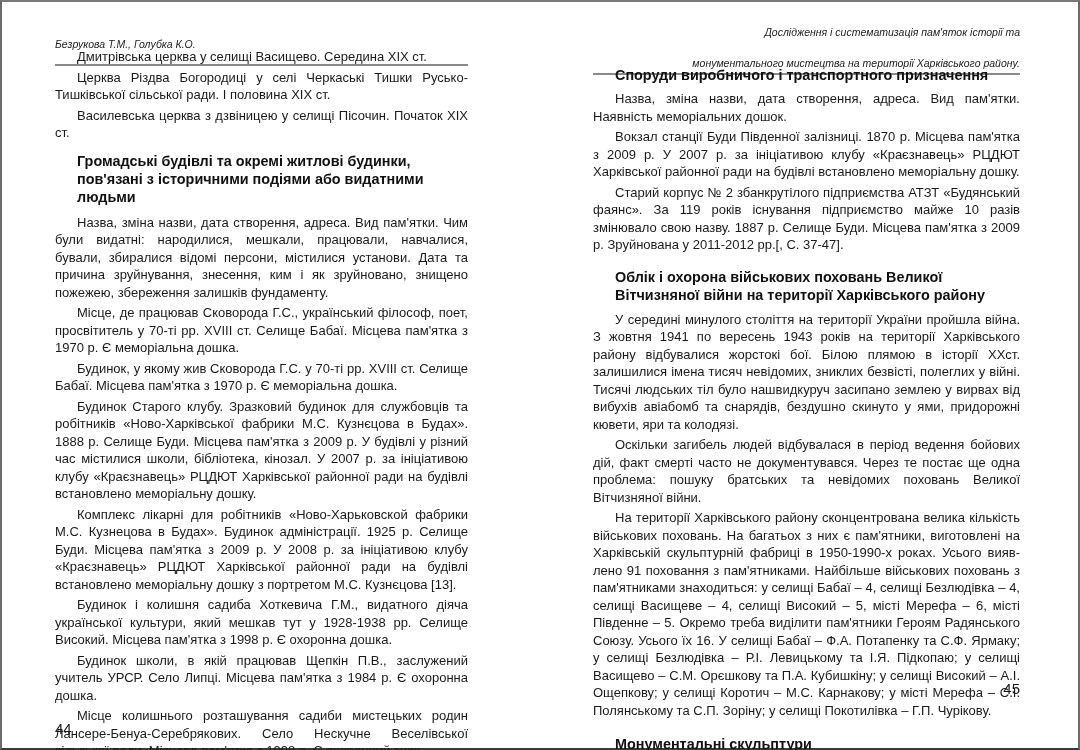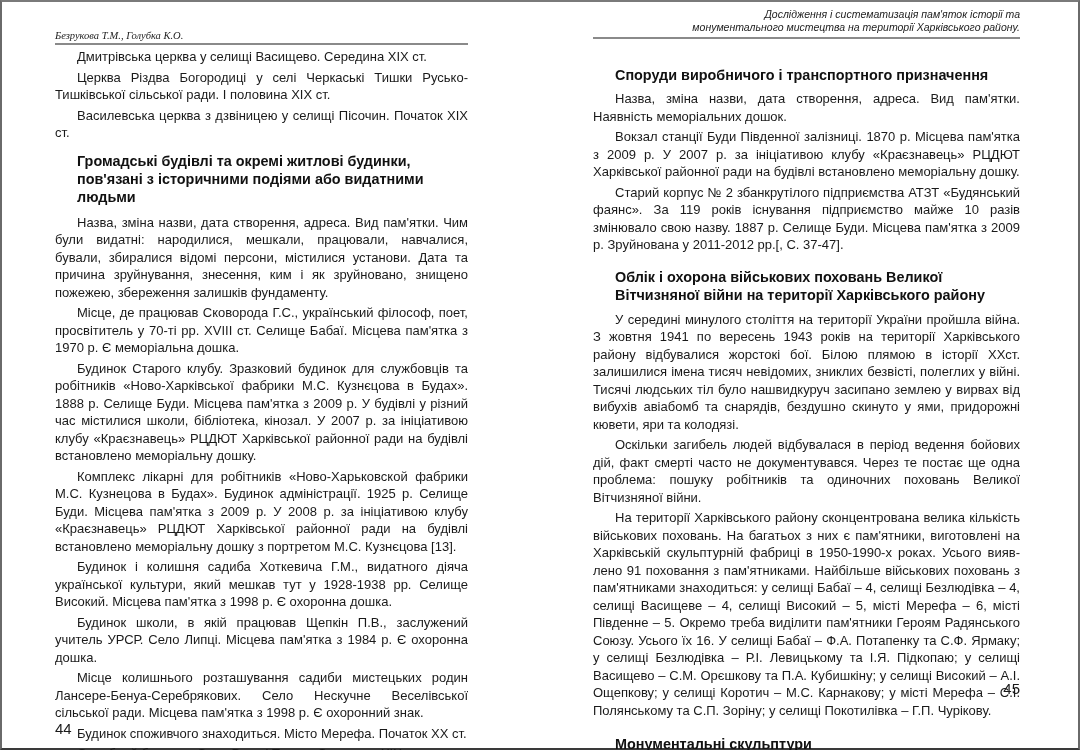--- a/index.html
+++ b/index.html
@@ -20,23 +20,23 @@
   }
   .page { position: absolute; top: 0; height: 746px; }
   .page.left { left: 53px; width: 413px; }
   .page.right { left: 591px; width: 427px; }
 
   .running-head {
     position: absolute; top: 0; left: 0; right: 0;
     font-style: italic; font-size: 10.5px; color: #222;
     border-bottom: 2px solid #8a8a8a;
   }
-  .left .running-head { top: 28px; padding-bottom: 2px; font-family: Liberation Serif, serif; }
+  .left .running-head { top: 36px; padding-bottom: 14px; }
   .right .running-head { top: 6px; text-align: right; line-height: 13px; padding-bottom: 3px; }
-  .right .running-head span { display: block; }
+  .right .running-head span { display: block; margin-top: 18px; }
 
   .body { position: absolute; left: 0; right: 0; }
   .left .body { top: 46px; }
   .right .body { top: 48px; }
 
   p {
     margin: 0; font-size: 13px; line-height: 17.5px;
     text-align: justify; text-indent: 22px;
     hyphens: manual;
   }
@@ -61,20 +61,21 @@
 
   <div class="page left">
     <div class="running-head">Безрукова Т.М., Голубка К.О.</div>
     <div class="body">
       <p>Дмитрівська церква у селищі Васищево. Середина XIX ст.</p>
       <p>Церква Різдва Богородиці у селі Черкаські Тишки Русько-Тишківської сільської ради. І половина XIX ст.</p>
       <p>Василевська церква з дзвіницею у селищі Пісочин. Початок XIX ст.</p>
       <h2>Громадські будівлі та окремі житлові будинки, пов'язані з історичними подіями або видатними людьми</h2>
       <p>Назва, зміна назви, дата створення, адреса. Вид пам'ятки. Чим були видатні: народилися, мешкали, працювали, навчалися, бували, збиралися відомі персони, містилися установи. Дата та причина зруй­нування, знесення, ким і як зруйновано, знищено пожежею, збереження залишків фундаменту.</p>
       <p>Місце, де працював Сковорода Г.С., український філософ, поет, просвітитель у 70-ті рр. XVIII ст. Селище Бабаї. Місцева пам'ятка з 1970 р. Є меморіальна дошка.</p>
+      <p>Будинок, у якому жив Сковорода Г.С. у 70-ті рр. XVIII ст. Селище Бабаї. Місцева пам'ятка з 1970 р. Є меморіальна дошка.</p>
       <p>Будинок Старого клубу. Зразковий будинок для службовців та робітників «Ново-Харківської фабрики М.С. Кузнєцова в Будах». 1888 р. Селище Буди. Місцева пам'ятка з 2009 р. У будівлі у різний час містилися школи, бібліотека, кінозал. У 2007 р. за ініціативою клубу «Краєзнавець» РЦДЮТ Харківської районної ради на будівлі встанов­лено меморіальну дошку.</p>
       <p>Комплекс лікарні для робітників «Ново-Харьковской фабрики М.С. Кузнецова в Будах». Будинок адміністрації. 1925 р. Селище Буди. Місцева пам'ятка з 2009 р. У 2008 р. за ініціативою клубу «Краєзнавець» РЦДЮТ Харківської районної ради на будівлі встановлено меморіальну дошку з портретом М.С. Кузнєцова [13].</p>
       <p>Будинок і колишня садиба Хоткевича Г.М., видатного діяча української культури, який мешкав тут у 1928-1938 рр. Селище Висо­кий. Місцева пам'ятка з 1998 р. Є охоронна дошка.</p>
       <p>Будинок школи, в якій працював Щепкін П.В., заслужений учитель УРСР. Село Липці. Місцева пам'ятка з 1984 р. Є охоронна дошка.</p>
       <p>Місце колишнього розташування садиби мистецьких родин Лансе­ре-Бенуа-Серебрякових. Село Нескучне Веселівської сільської ради. Місцева пам'ятка з 1998 р. Є охоронний знак.</p>
       <p>Будинок споживчого знаходиться. Місто Мерефа. Початок XX ст.</p>
       <p>Садибний будинок. Село Руські Тишки. Середина XIX ст.</p>
 
     </div>
     <div class="page-number">44</div>
@@ -86,21 +87,21 @@
       <span>монументального мистецтва на території Харківського району.</span>
     </div>
     <div class="body">
       <h2 class="first">Споруди виробничого і транспортного призначення</h2>
       <p>Назва, зміна назви, дата створення, адреса. Вид пам'ятки. Наявність меморіальних дошок.</p>
       <p>Вокзал станції Буди Південної залізниці. 1870 р. Місцева пам'ятка з 2009 р. У 2007 р. за ініціативою клубу «Краєзнавець» РЦДЮТ Харківської районної ради на будівлі встановлено меморіальну дошку.</p>
       <p>Старий корпус № 2 збанкрутілого підприємства АТЗТ «Будянський фаянс». За 119 років існування підприємство майже 10 разів змінювало свою назву. 1887 р. Селище Буди. Місцева пам'ятка з 2009 р. Зруйнова­на у 2011-2012 рр.[, С. 37-47].</p>
 
       <h2 class="mid">Облік і охорона військових поховань Великої Вітчизняної війни на території Харківського району</h2>
       <p>У середині минулого століття на території України пройшла війна. З жовтня 1941 по вересень 1943 років на території Харківського району відбувалися жорстокі бої. Білою плямою в історії XXст. залишилися імена тисяч невідомих, зниклих безвісті, полеглих у війні. Тисячі людських тіл було нашвидкуруч засипано землею у вирвах від вибухів авіабомб та снарядів, бездушно скинуто у ями, придорожні кювети, яри та колодязі.</p>
-      <p>Оскільки загибель людей відбувалася в період ведення бойових дій, факт смерті часто не документувався. Через те постає ще одна пробле­ма: пошуку робітників та одиночних поховань Великої Вітчизняної війни.</p>
+      <p>Оскільки загибель людей відбувалася в період ведення бойових дій, факт смерті часто не документувався. Через те постає ще одна пробле­ма: пошуку братських та невідомих поховань Великої Вітчизняної війни.</p>
       <p>На території Харківського району сконцентрована велика кількість військових поховань. На багатьох з них є пам'ятники, виготовлені на Харківській скульптурній фабриці в 1950-1990-х роках. Усього вияв­лено 91 поховання з пам'ятниками. Найбільше військових поховань з пам'ятниками знаходиться: у селищі Бабаї – 4, селищі Безлюдівка – 4, селищі Васищеве – 4, селищі Високий – 5, місті Мерефа – 6, місті Південне – 5. Окремо треба виділити пам'ятники Героям Радянського Союзу. Усього їх 16. У селищі Бабаї – Ф.А. Потапенку та С.Ф. Ярмаку; у селищі Безлюдівка – Р.І. Левицькому та І.Я. Підкопаю; у селищі Васище­во – С.М. Орєшкову та П.А. Кубишкіну; у селищі Високий – А.І. Ощепко­ву; у селищі Коротич – М.С. Карнакову; у місті Мерефа – С.І. Полянсько­му та С.П. Зоріну; у селищі Покотилівка – Г.П. Чурікову.</p>
 
       <h2 class="last">Монументальні скульптури</h2>
       <p>Назва, зміна назви, дефініція, дата створення, встановлення, адре­са. Вид пам'ятки. Вказати архітектора, скульптора.</p>
 
     </div>
     <div class="page-number">45</div>
   </div>
 
 </div>

